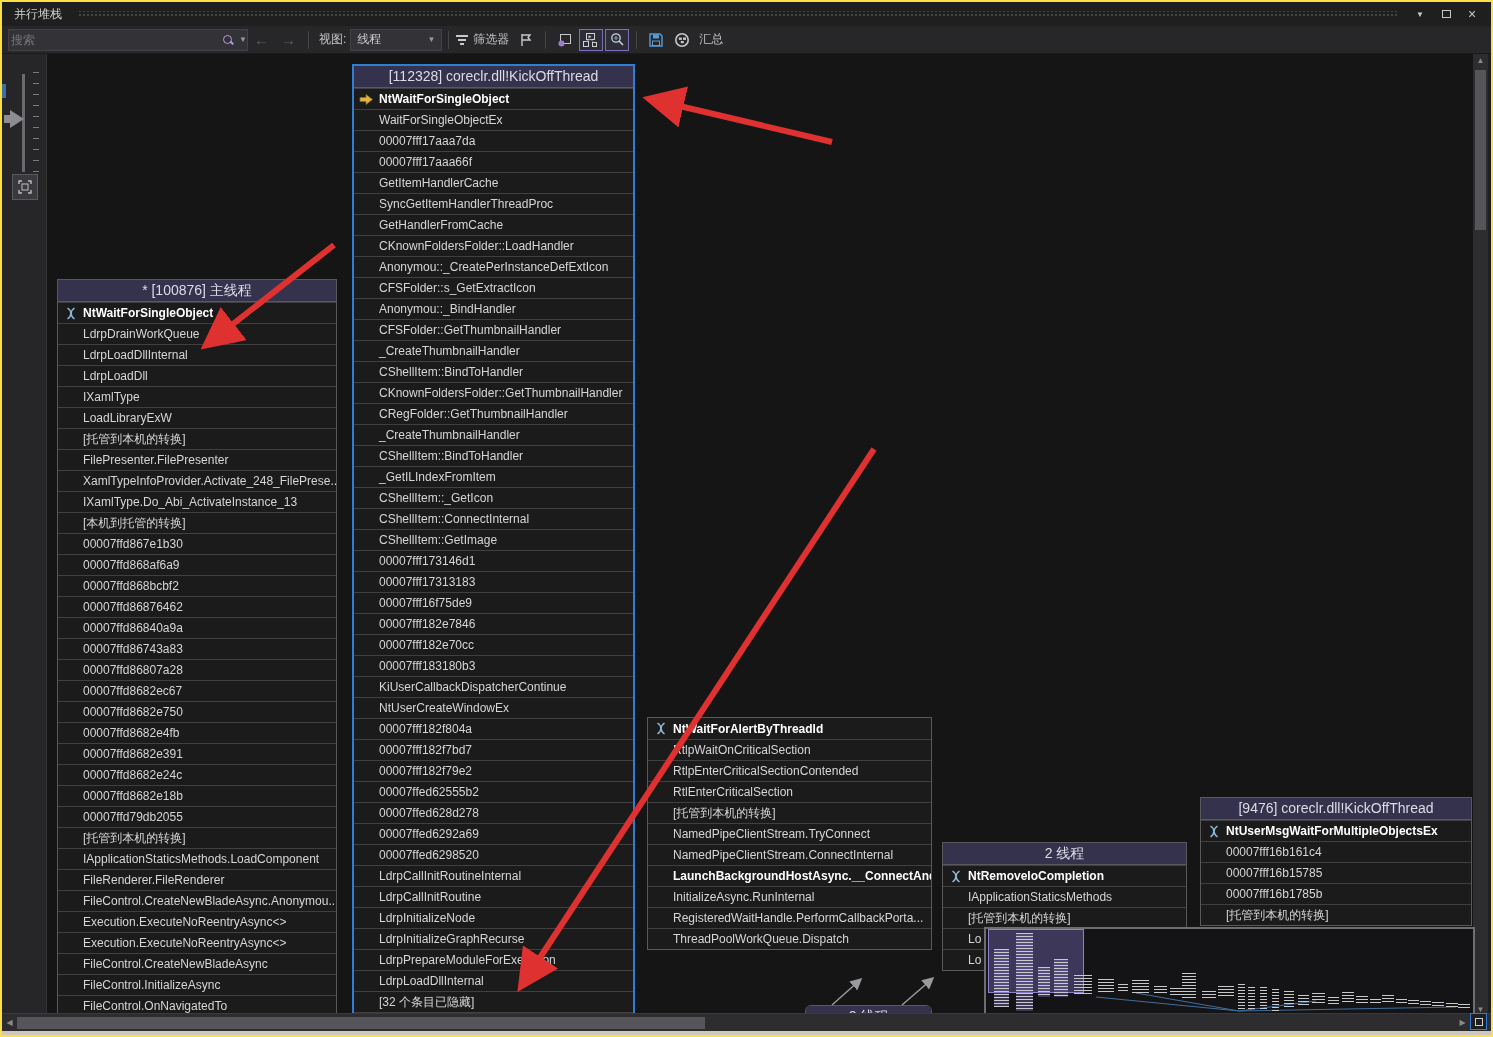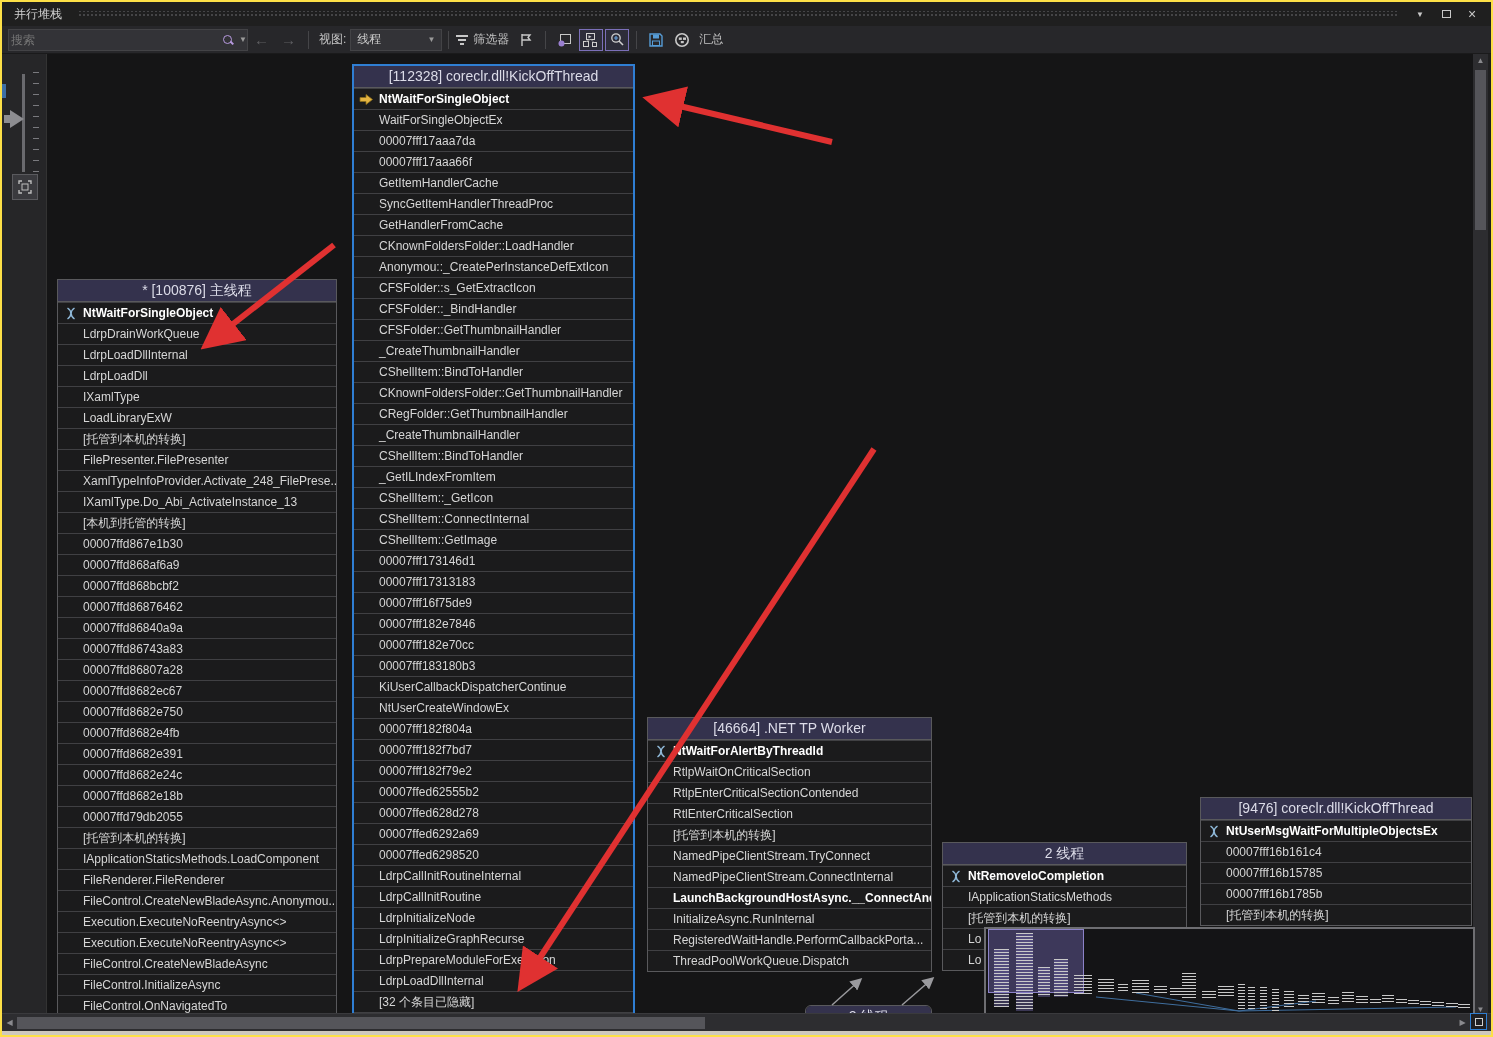--- a/index.html
+++ b/index.html
@@ -237,21 +237,20 @@
         <div class="sb-row">
           <span class="gut"></span>
           <span>Lo</span>
         </div>
         <div class="sb-row">
           <span class="gut"></span>
           <span>Lo</span>
         </div>
       </div>
       <div class="stack-box" style="left: 600px; top: 663px; width: 285px;">
-        <div class="sb-header">[46664] .NET TP Worker</div>
         <div class="sb-row bold">
           <span class="gut">
             <svg width="14" height="13" viewBox="0 0 14 13">
               <path d="M3.5 1 C8 4 8 9 3.5 12 M10.5 1 C6 4 6 9 10.5 12" stroke="#8fb8d8" stroke-width="1.5" fill="none"></path>
             </svg>
           </span>
           <span>NtWaitForAlertByThreadId</span>
         </div>
         <div class="sb-row">
           <span class="gut"></span>
@@ -478,21 +477,21 @@
         <div class="sb-row">
           <span class="gut"></span>
           <span>Anonymou::_CreatePerInstanceDefExtIcon</span>
         </div>
         <div class="sb-row">
           <span class="gut"></span>
           <span>CFSFolder::s_GetExtractIcon</span>
         </div>
         <div class="sb-row">
           <span class="gut"></span>
-          <span>CFSFolder::_BindHandler</span>
+          <span>Anonymou::_BindHandler</span>
         </div>
         <div class="sb-row">
           <span class="gut"></span>
           <span>CFSFolder::GetThumbnailHandler</span>
         </div>
         <div class="sb-row">
           <span class="gut"></span>
           <span>_CreateThumbnailHandler</span>
         </div>
         <div class="sb-row">

